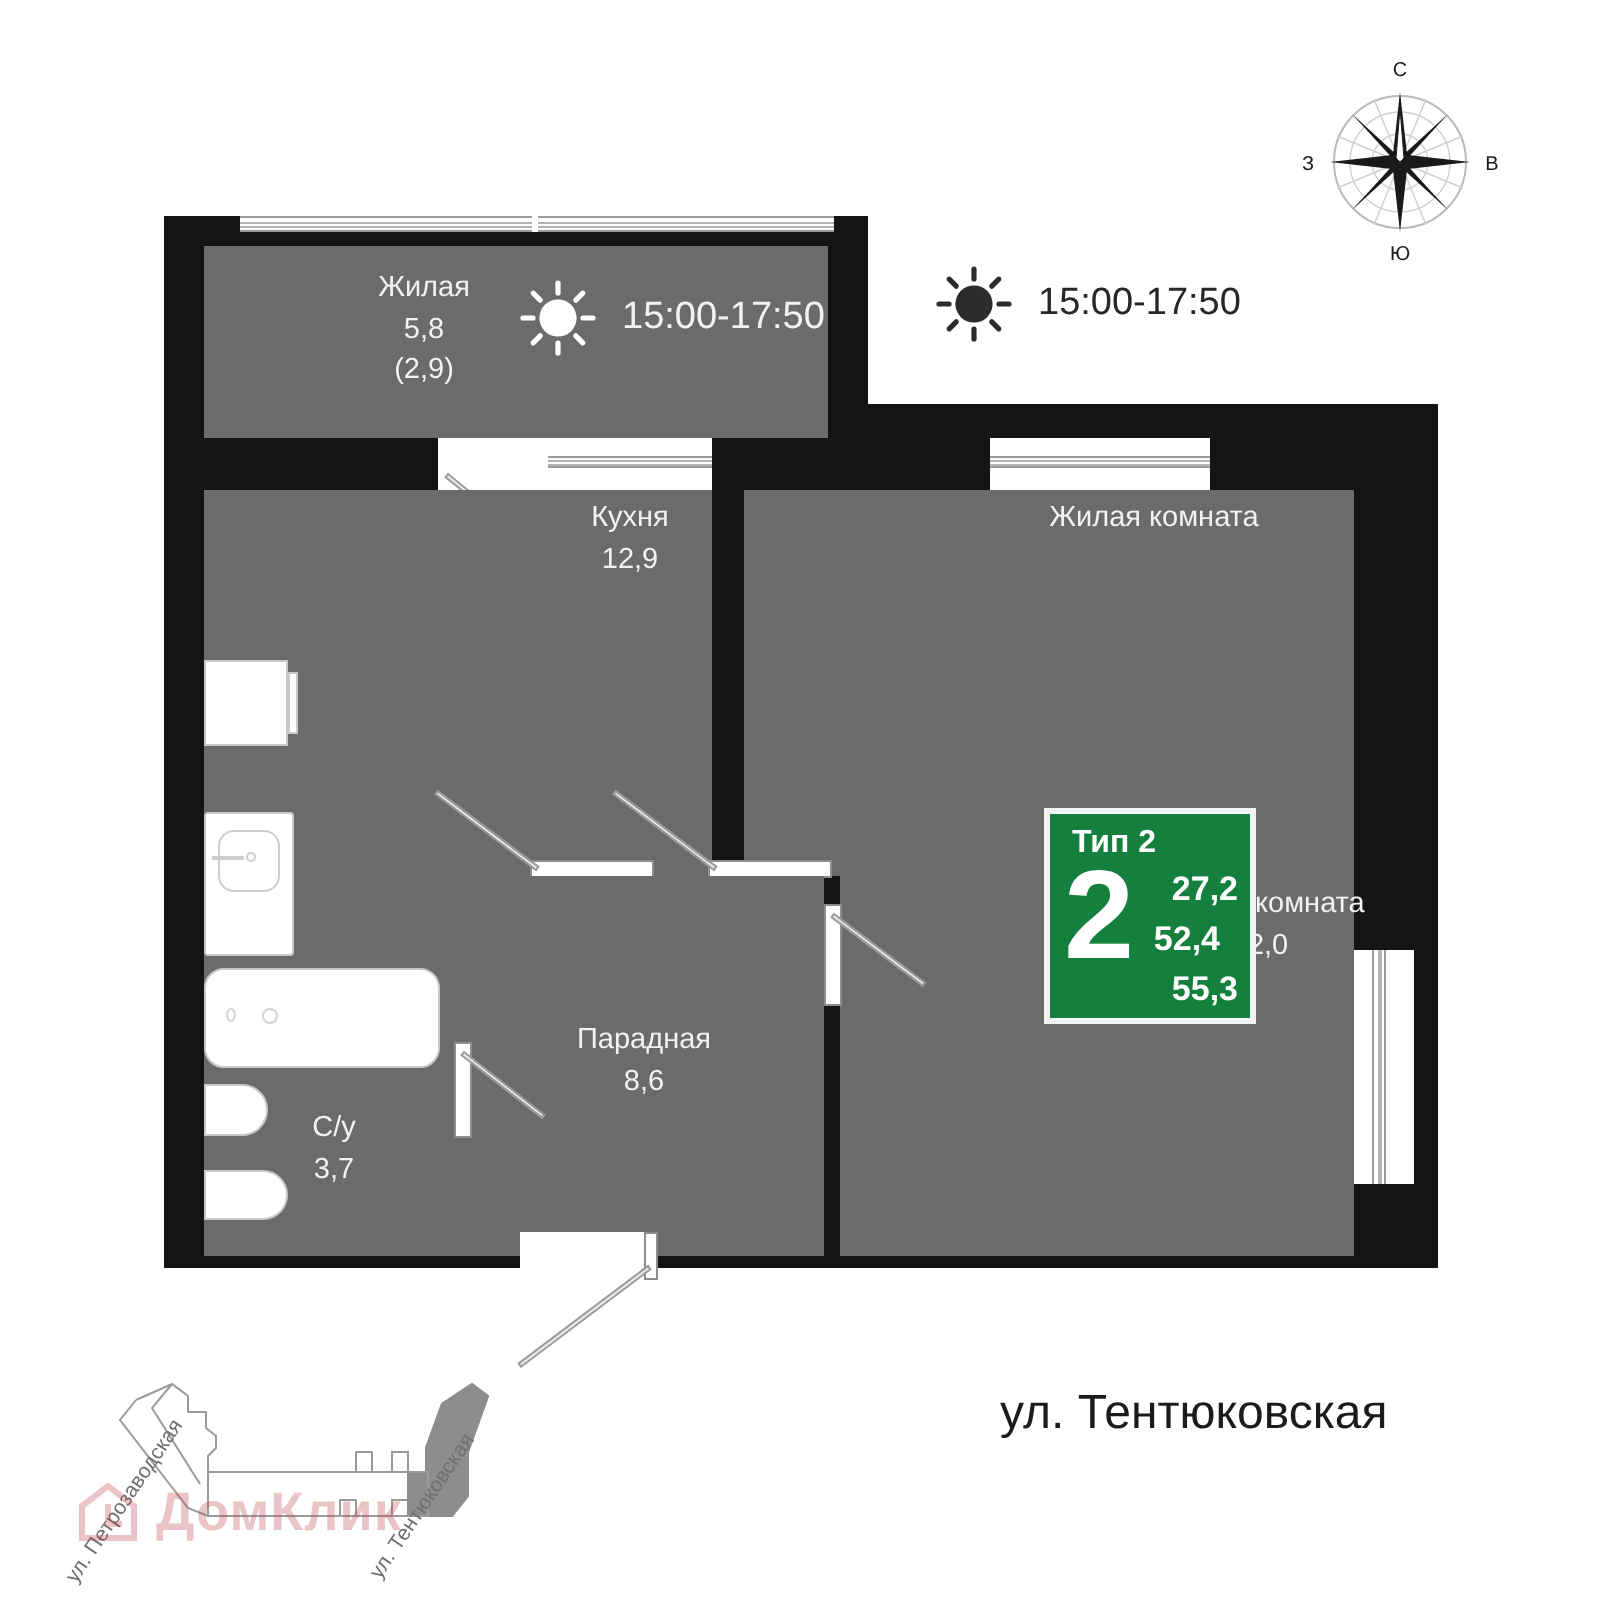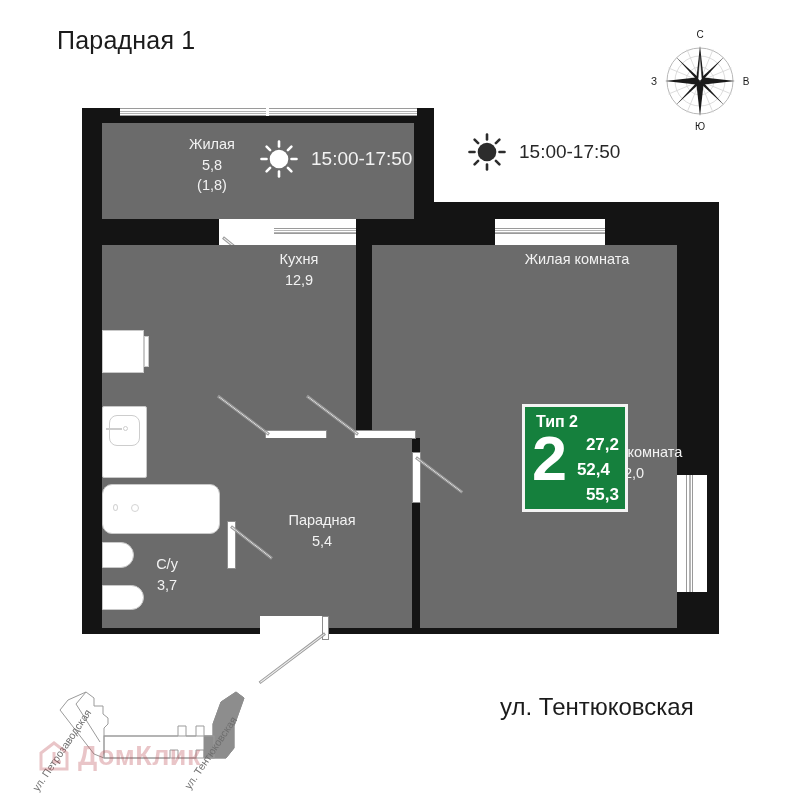--- a/index.html
+++ b/index.html
@@ -160,21 +160,20 @@
   #watermark .wm-text {
     font-size: 27px; font-weight: 700; color: #b9434b;
     letter-spacing: .5px;
   }
 </style>
 </head>
 <body>
 
 <div id="app">
 
-  <div id="plan-title">Парадная 1</div>
 
   <div id="compass">
     <svg width="110" height="110" viewBox="0 0 110 110">
       <circle cx="55" cy="57" r="33" fill="#ffffff" stroke="#b9b9b9" stroke-width="1"></circle>
       <circle cx="55" cy="57" r="25" fill="none" stroke="#cfcfcf" stroke-width="0.7"></circle>
       <circle cx="55" cy="57" r="14" fill="none" stroke="#cfcfcf" stroke-width="0.7"></circle>
       <g stroke="#cfcfcf" stroke-width="0.7">
         <line x1="55" y1="24" x2="55" y2="90"></line>
         <line x1="22" y1="57" x2="88" y2="57"></line>
         <line x1="31.7" y1="33.7" x2="78.3" y2="80.3"></line>
@@ -225,21 +224,21 @@
     <div class="wall" style="left:0; top:0; width:352px; height:130px;"></div>
     <div class="wall" style="left:0; top:94px; width:637px; height:432px;"></div>
 
     <div class="room" style="left:20px; top:15px; width:312px; height:96px;"></div>
     <div class="win-h" style="left:38px; top:0px; width:297px; height:8px;"></div>
     <div class="white-fill" style="left:184px; top:0px; width:3px; height:8px;"></div>
 
     <div class="room-label" style="left:80px; top:26px; width:100px;">
       <span class="name">Жилая</span>
       <span class="area">5,8</span>
-      <span class="area">(1,8)</span>
+      <span class="area">(2,9)</span>
     </div>
 
     <div style="position:absolute; left:178px; top:32px; display:flex; align-items:center; gap:13px;">
       <svg width="38" height="38" viewBox="0 0 38 38">
         <circle cx="19" cy="19" r="9.3" fill="#ffffff"></circle>
         <g stroke="#ffffff" stroke-width="2.6" stroke-linecap="round">
           <line x1="19" y1="1.5" x2="19" y2="6.5"></line>
           <line x1="19" y1="31.5" x2="19" y2="36.5"></line>
           <line x1="1.5" y1="19" x2="6.5" y2="19"></line>
           <line x1="31.5" y1="19" x2="36.5" y2="19"></line>
@@ -253,21 +252,21 @@
     </div>
 
     <div class="white-fill" style="left:137px; top:111px; width:137px; height:28px;"></div>
     <div class="win-h" style="left:192px; top:120px; width:82px; height:6px;"></div>
     <div class="door-swing" style="left:141px; top:128px; width:85px; transform:rotate(39deg);"></div>
 
     <div class="white-fill" style="left:413px; top:111px; width:110px; height:28px;"></div>
     <div class="win-h" style="left:413px; top:120px; width:110px; height:6px;"></div>
 
     <div class="room" style="left:20px; top:137px; width:254px; height:193px;"></div>
-    <div class="room-label" style="left:167px; top:141px; width:100px;">
+    <div class="room-label" style="left:183px; top:141px; width:100px;">
       <span class="name">Кухня</span>
       <span class="area">12,9</span>
     </div>
 
     <div class="fixture" style="left:20px; top:222px; width:42px; height:43px;"></div>
     <div class="fixture" style="left:62px; top:228px; width:5px; height:31px;"></div>
 
     <div class="room" style="left:290px; top:137px; width:305px; height:193px;"></div>
     <div class="room-label" style="left:425px; top:141px; width:140px;">
       <span class="name">Жилая комната</span>
@@ -275,21 +274,21 @@
 
     <div class="door-leaf" style="left:183px; top:322px; width:62px; height:9px;"></div>
     <div class="door-swing" style="left:187px; top:325px; width:64px; transform:rotate(-143deg);"></div>
 
     <div class="door-leaf" style="left:272px; top:322px; width:62px; height:9px;"></div>
     <div class="door-swing" style="left:276px; top:325px; width:64px; transform:rotate(-143deg);"></div>
 
     <div class="room" style="left:150px; top:330px; width:180px; height:190px;"></div>
     <div class="room-label" style="left:190px; top:402px; width:100px;">
       <span class="name">Парадная</span>
-      <span class="area">5,4</span>
+      <span class="area">8,6</span>
     </div>
 
     <div class="room" style="left:338px; top:330px; width:257px; height:190px;"></div>
     <div class="room-label" style="left:478px; top:334px; width:140px;">
       <span class="name">Жилая комната</span>
       <span class="area">12,0</span>
     </div>
 
     <div class="door-leaf" style="left:330px; top:344px; width:9px; height:51px;"></div>
     <div class="door-swing" style="left:334px; top:348px; width:58px; transform:rotate(37deg);"></div>

